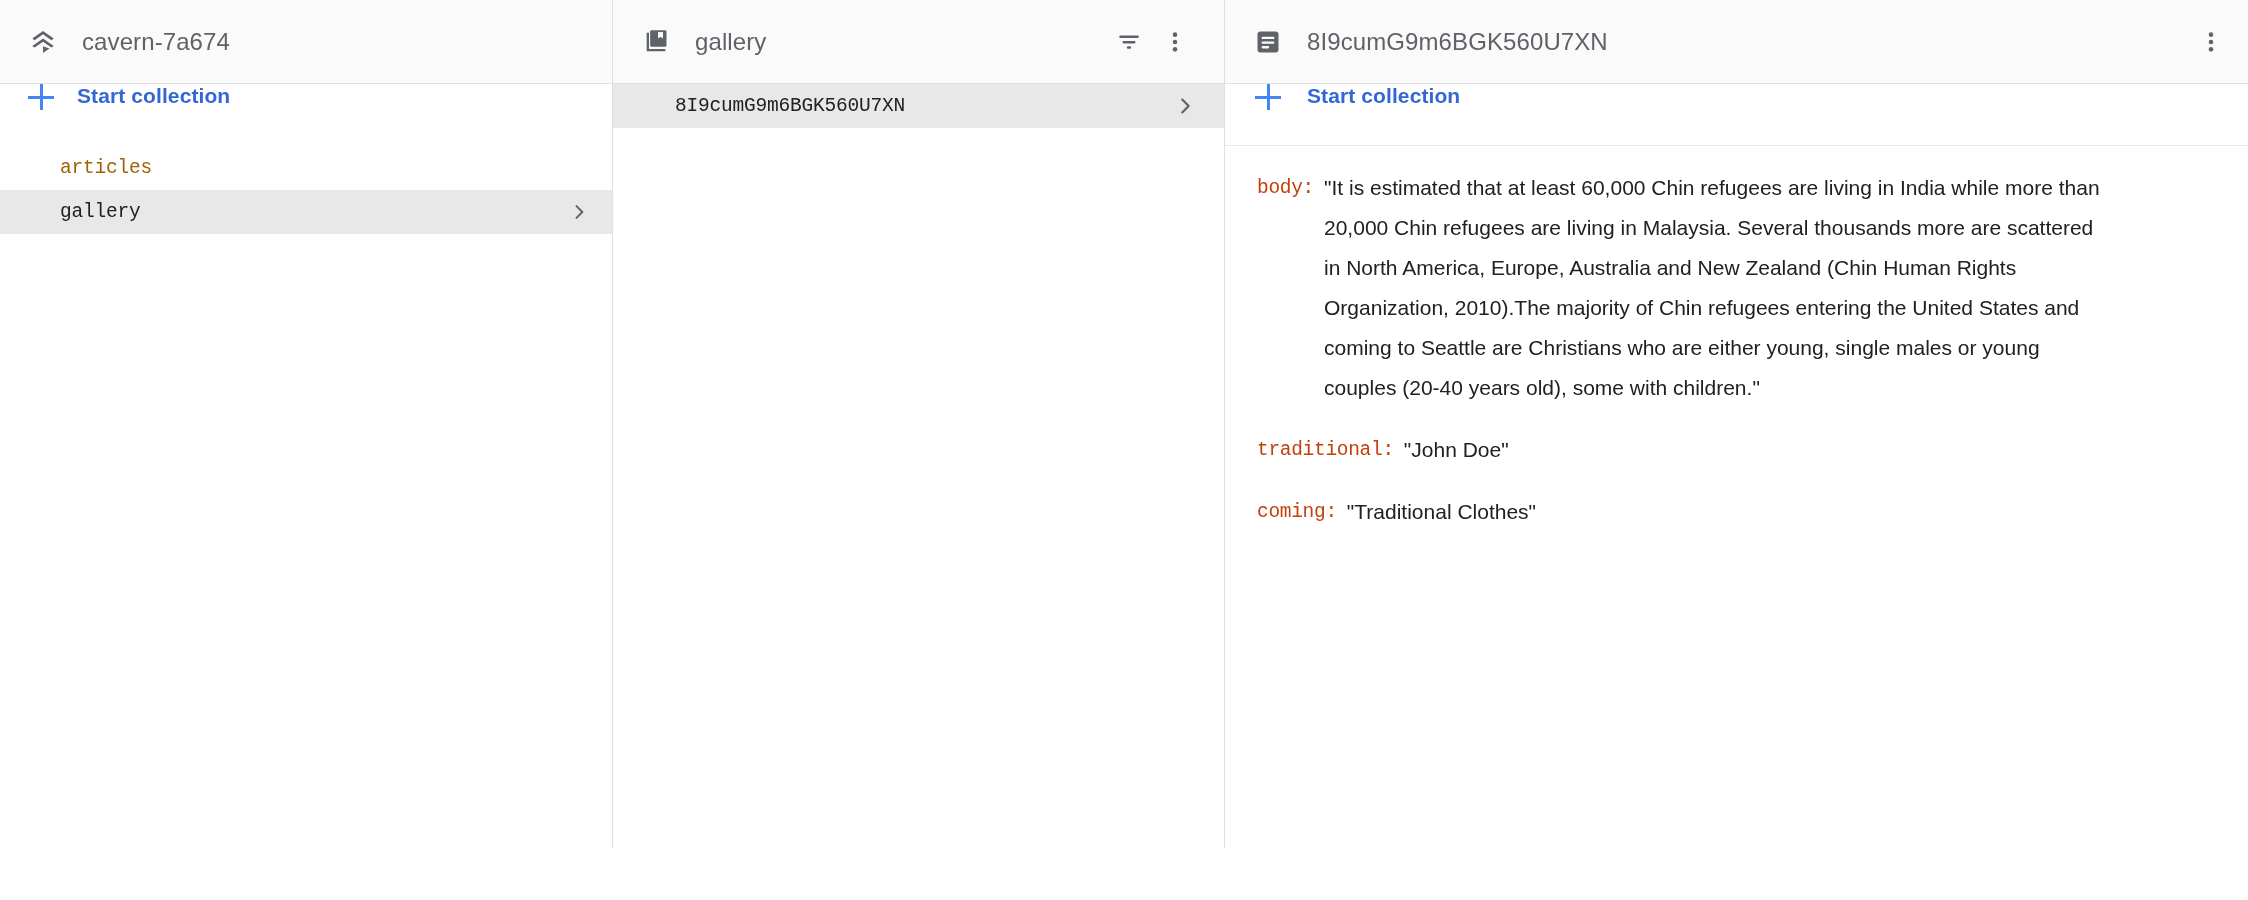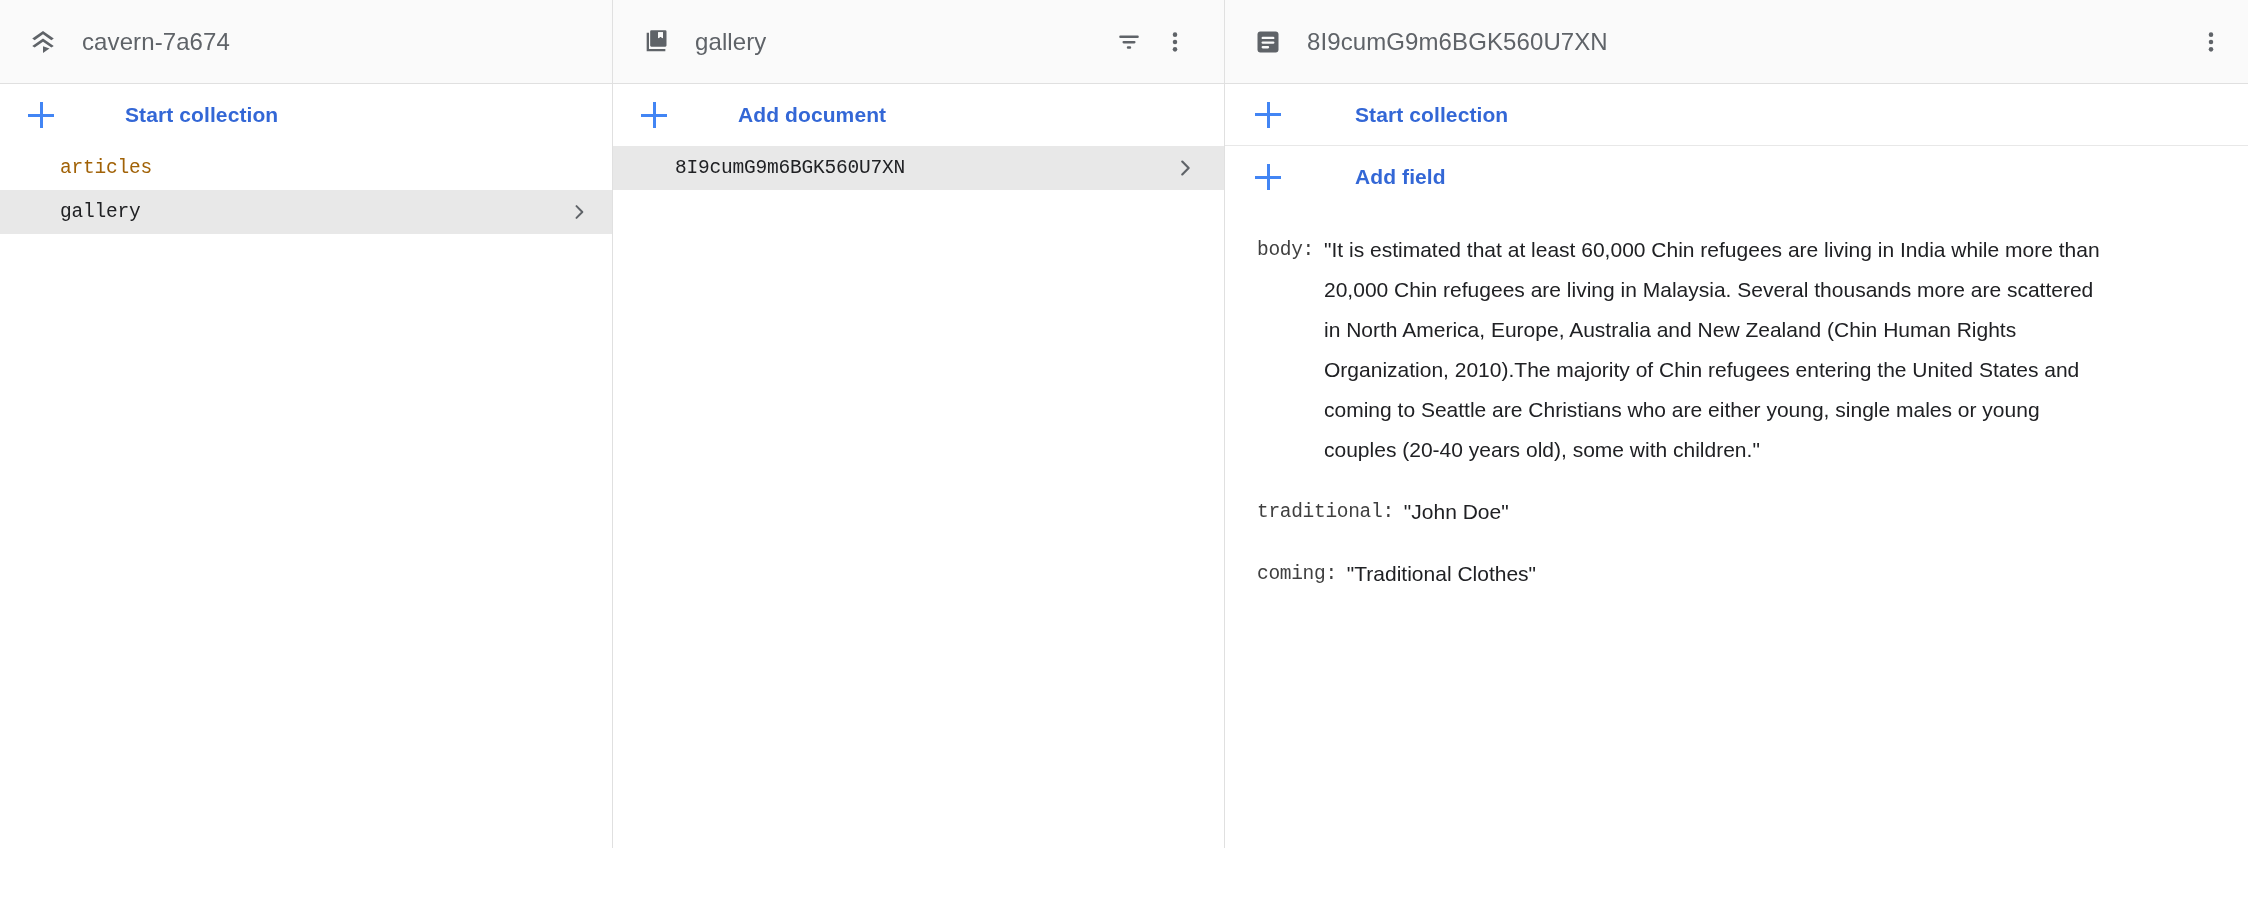--- a/index.html
+++ b/index.html
@@ -78,24 +78,23 @@
     border-radius: 50%;
     cursor: pointer;
     flex: 0 0 auto;
   }
 
   
   .action-row {
     height: 62px;
     min-height: 62px;
     display: flex;
-    align-items: center;
+    align-items: flex-start;
     padding-left: 28px;
     cursor: pointer;
-    gap: 48px;
   }
   .action-row.with-rule { border-bottom: 1px solid #e8e8e8; }
   .plus-icon {
     width: 26px;
     height: 26px;
     flex: 0 0 auto;
     position: relative;
     color: #4285f4;
   }
   .plus-icon::before,
@@ -164,21 +163,21 @@
   .field-row {
     display: flex;
     align-items: flex-start;
     padding: 0 40px 0 32px;
     margin-bottom: 22px;
     cursor: pointer;
   }
   .field-key {
     font-family: "Liberation Mono", monospace;
     font-size: 19.5px;
-    color: #404040;
+    color: #c2410c;
     white-space: nowrap;
     flex: 0 0 auto;
     line-height: 40px;
     letter-spacing: -0.3px;
   }
   .field-key::after { content: ":"; }
   .field-value {
     font-family: "Liberation Sans", sans-serif;
     font-size: 21px;
     color: #202124;
@@ -251,24 +250,20 @@
       </span>
       <span class="header-btn">
         <svg width="26" height="26" viewBox="0 0 24 24" fill="currentColor" aria-hidden="true">
           <circle cx="12" cy="5.2" r="2.1"></circle>
           <circle cx="12" cy="12" r="2.1"></circle>
           <circle cx="12" cy="18.8" r="2.1"></circle>
         </svg>
       </span>
     </div>
 
-    <div class="action-row">
-      <span class="plus-icon"></span>
-      <span class="action-label">Add document</span>
-    </div>
 
     <div class="list">
       <div class="list-row doc-row selected">
         <span class="row-label">8I9cumG9m6BGK560U7XN</span>
         <span class="chevron">
           <svg width="22" height="22" viewBox="0 0 24 24" fill="none" stroke="currentColor" stroke-width="2.4" stroke-linecap="round" stroke-linejoin="round">
             <polyline points="9 5 16 12 9 19"></polyline>
           </svg>
         </span>
       </div>
@@ -295,24 +290,20 @@
           <circle cx="12" cy="18.8" r="2.1"></circle>
         </svg>
       </span>
     </div>
 
     <div class="action-row right-pane with-rule">
       <span class="plus-icon"></span>
       <span class="action-label">Start collection</span>
     </div>
 
-    <div class="action-row right-pane">
-      <span class="plus-icon"></span>
-      <span class="action-label">Add field</span>
-    </div>
 
     <div class="fields">
 
       <div class="field-row long">
         <span class="field-key">body</span>
         <span class="field-value">"It is estimated that at least 60,000 Chin refugees are living in India while more than 20,000 Chin refugees are living in Malaysia. Several thousands more are scattered in North America, Europe, Australia and New Zealand (Chin Human Rights Organization, 2010).The majority of Chin refugees entering the United States and coming to Seattle are Christians who are either young, single males or young couples (20-40 years old), some with children."</span>
       </div>
 
 
       <div class="field-row">

